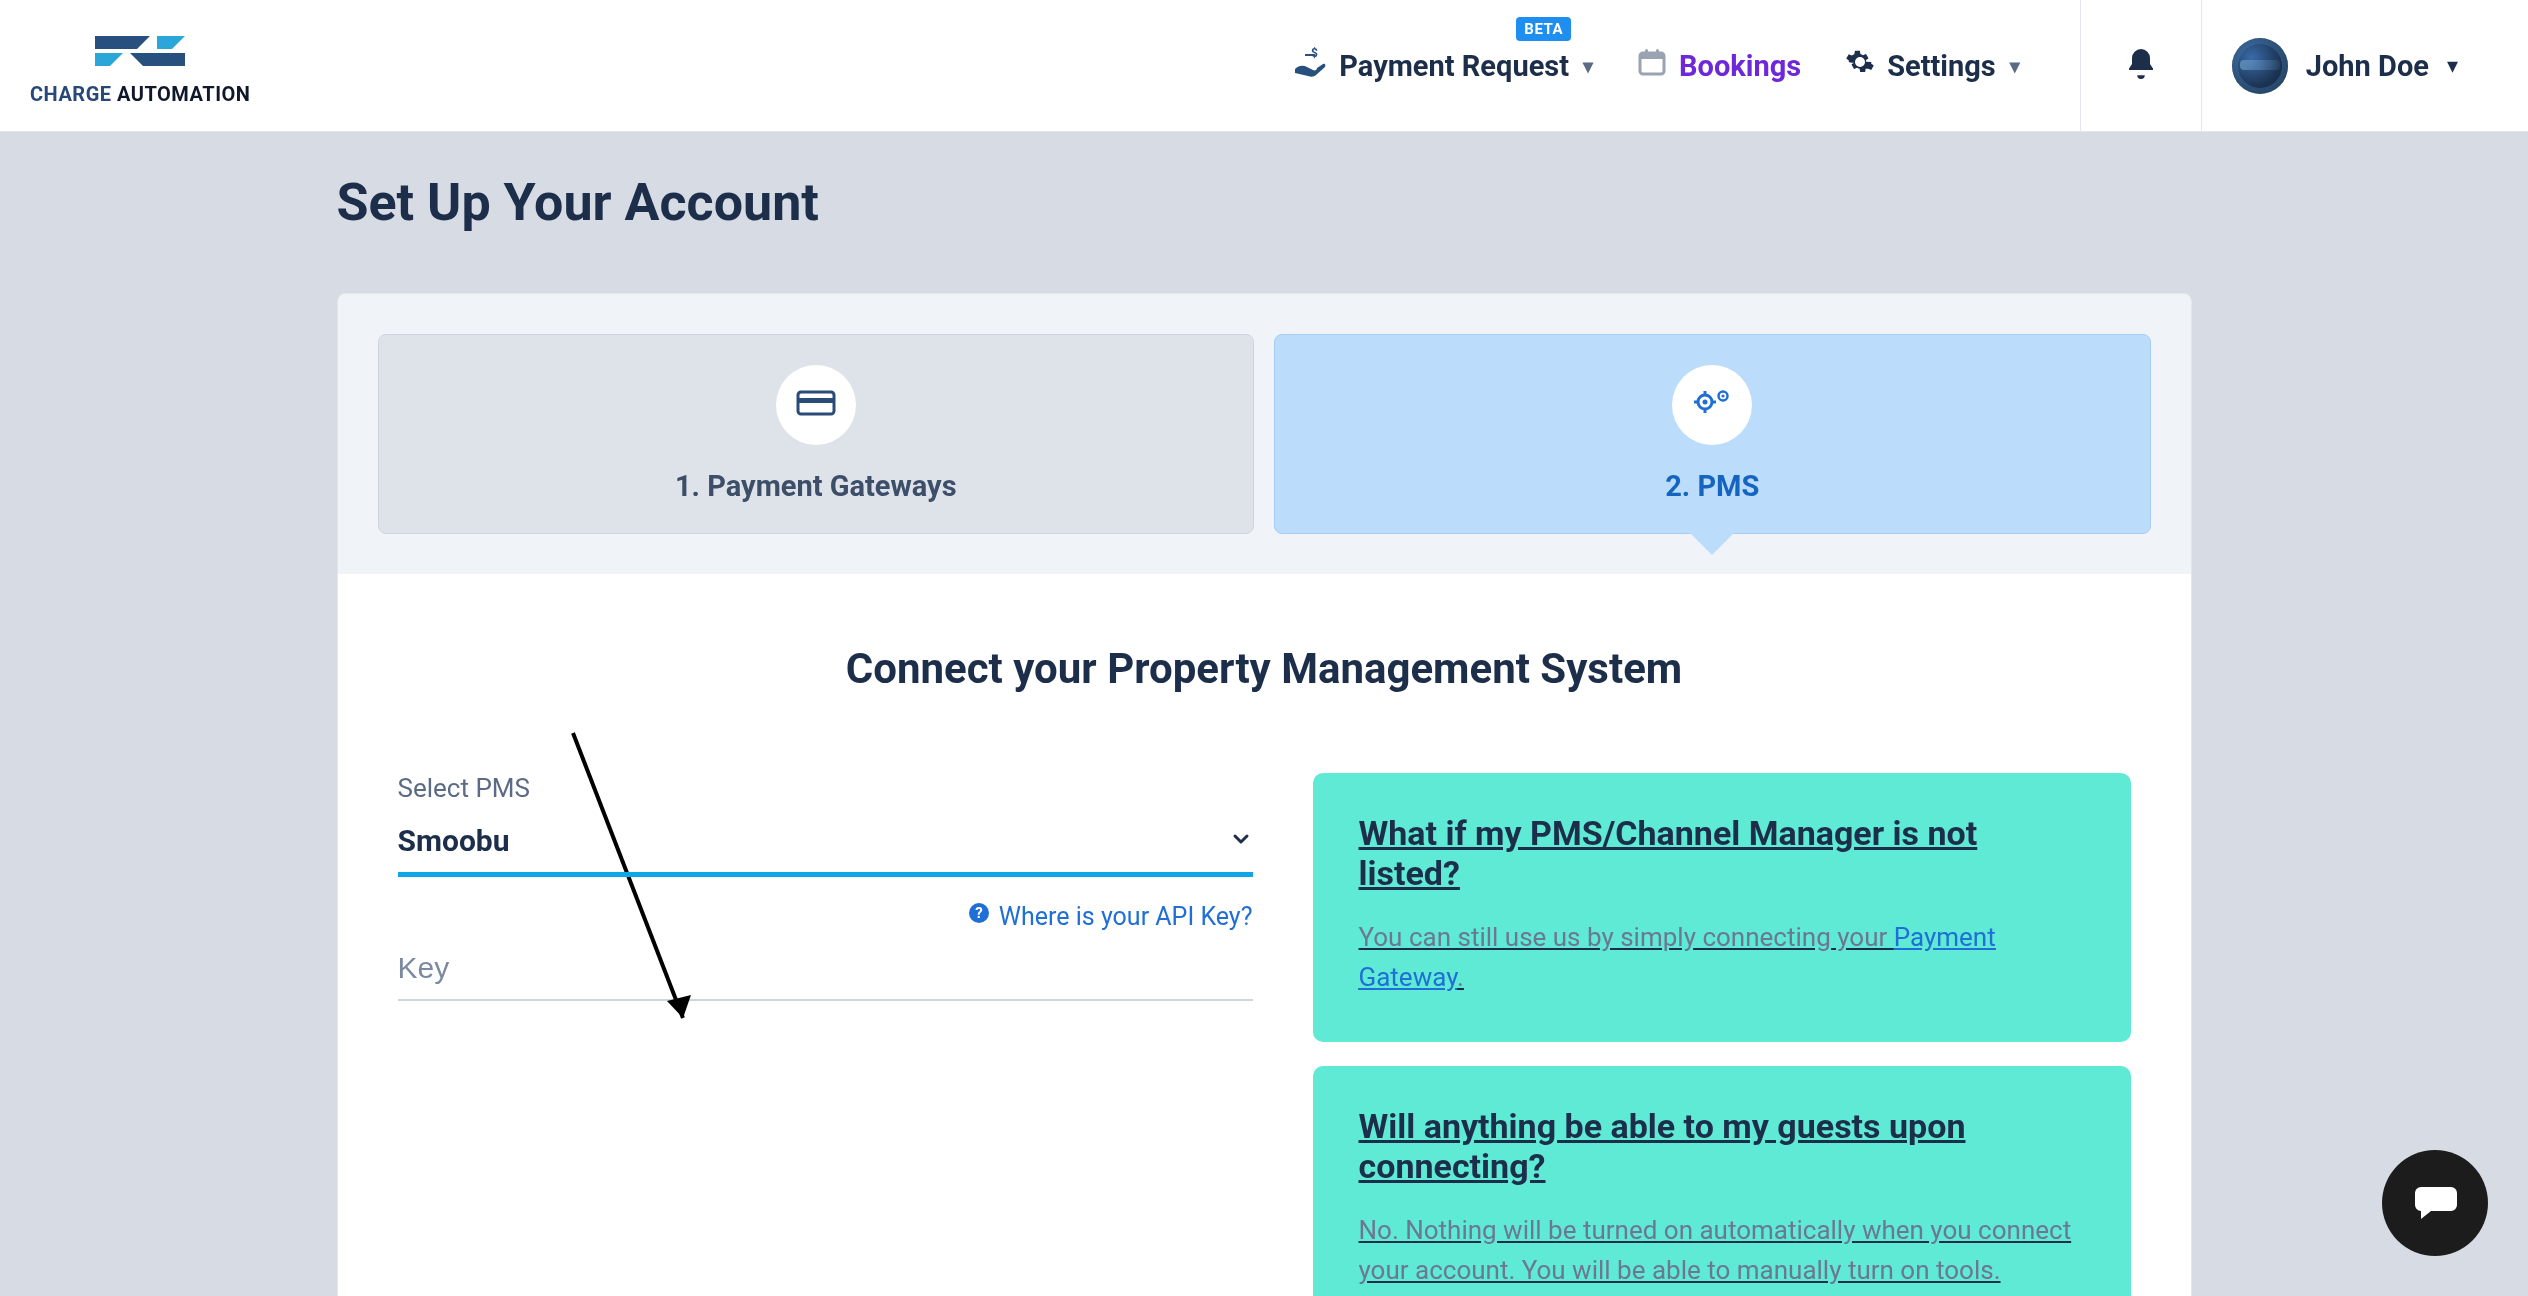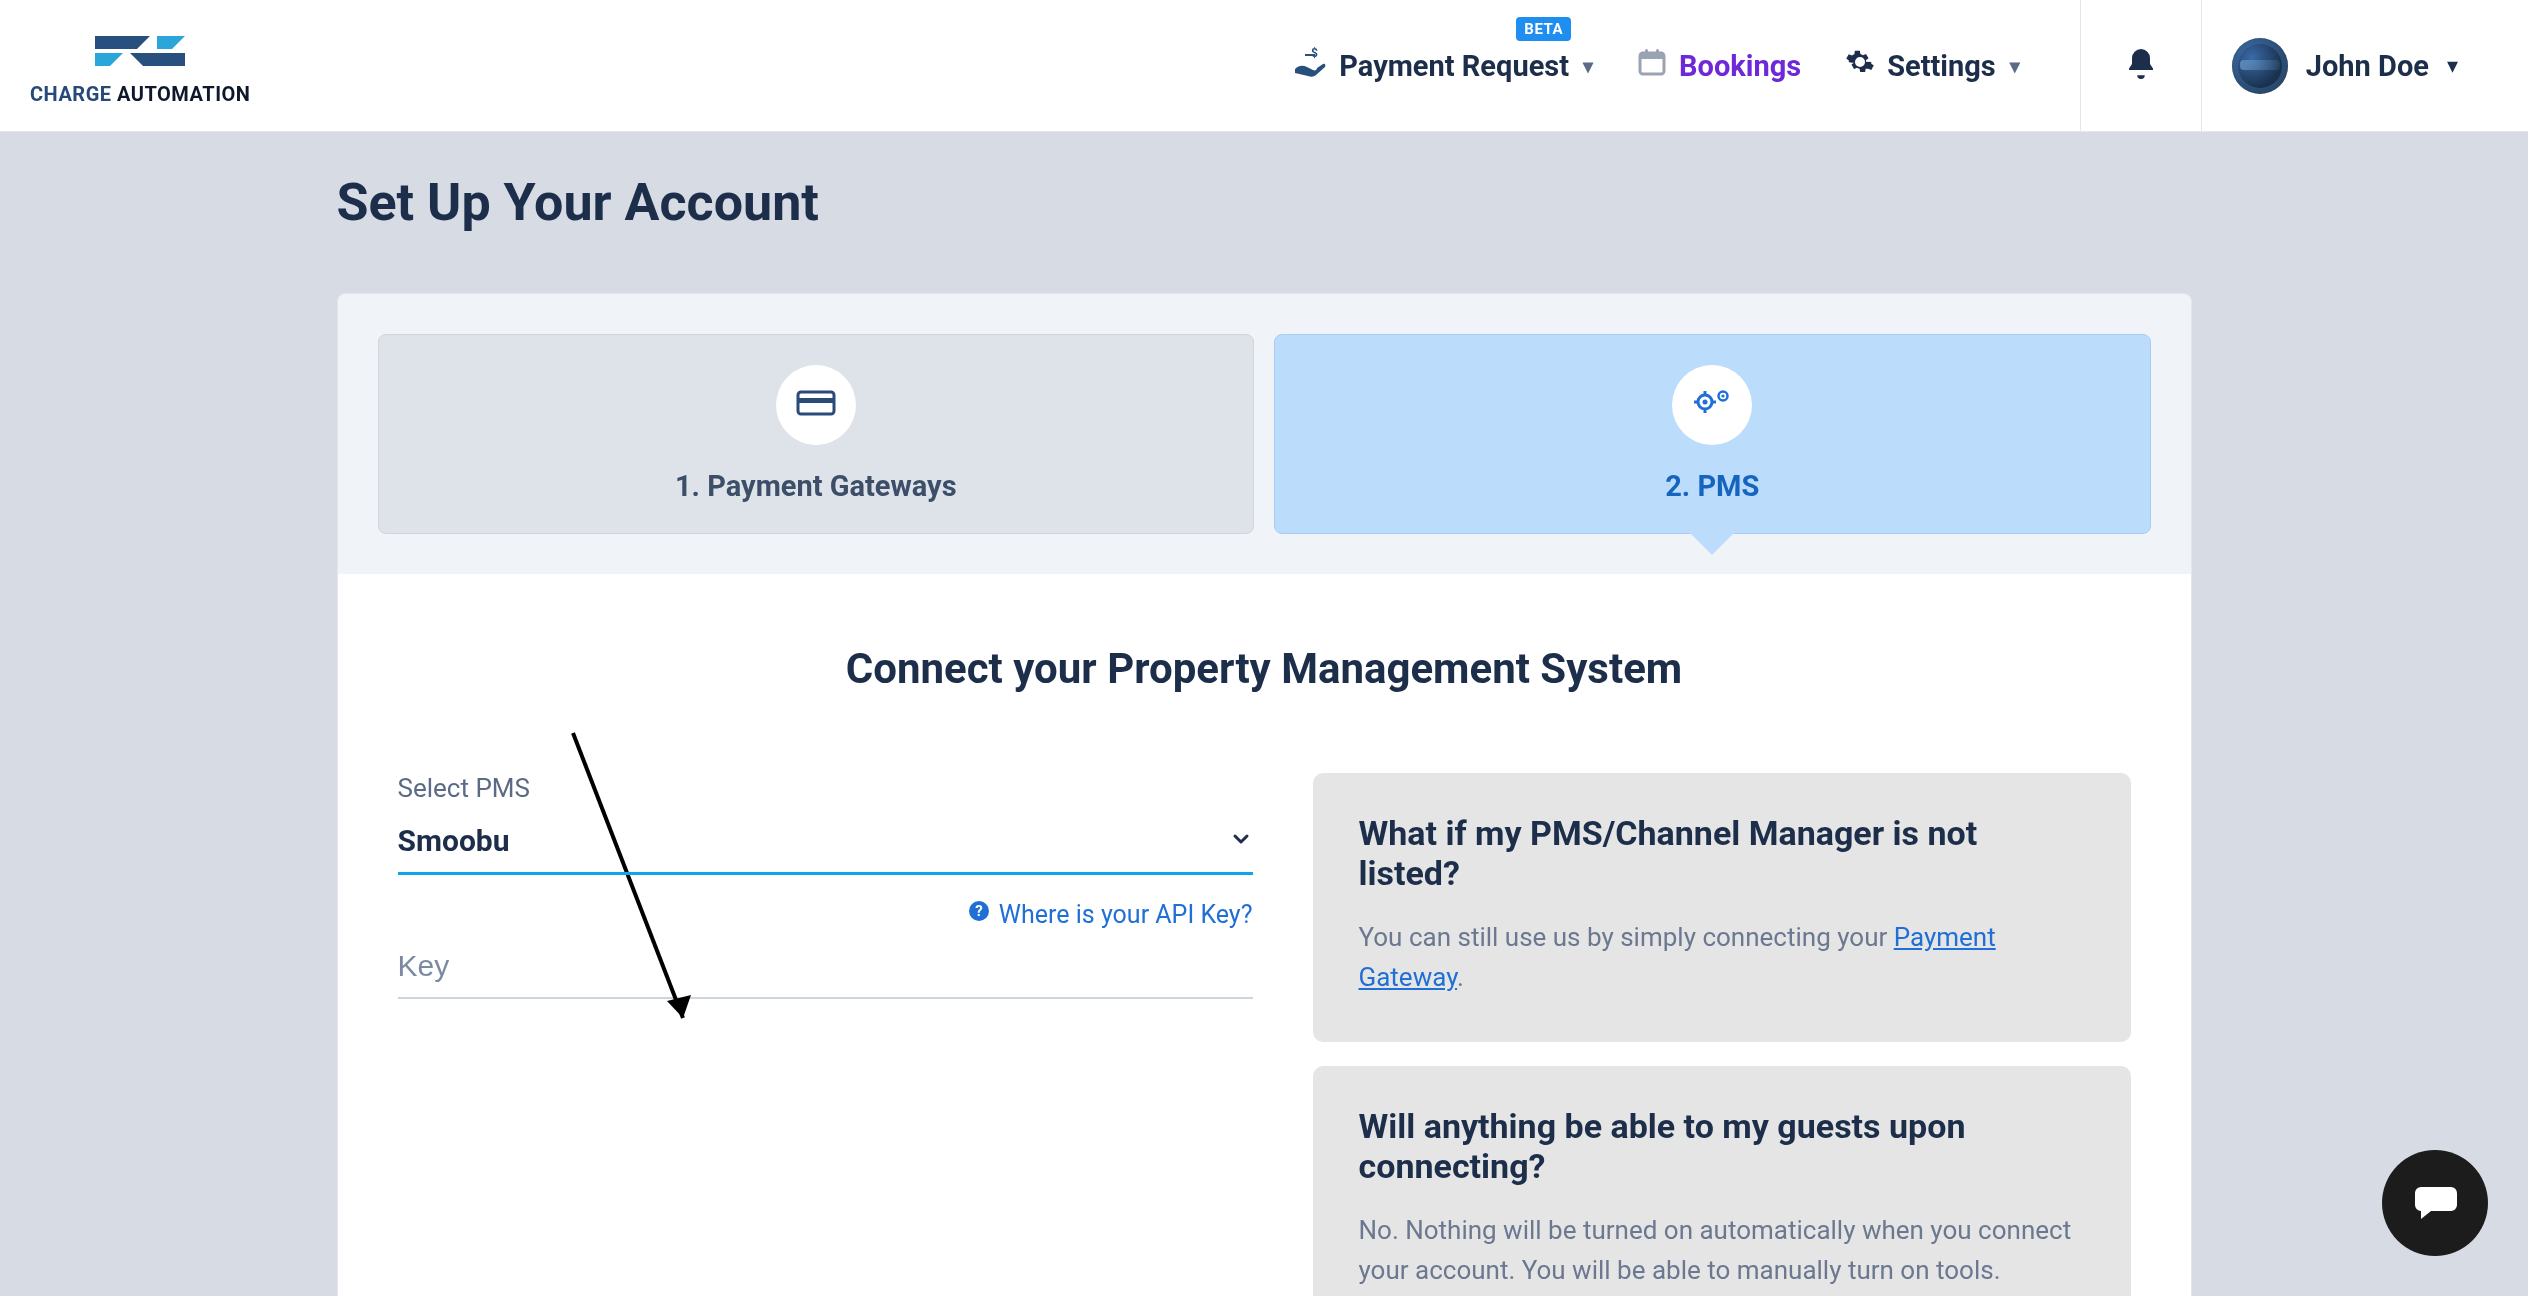--- a/index.html
+++ b/index.html
@@ -212,21 +212,21 @@
 .right-col { flex: 1; display: flex; flex-direction: column; gap: 24px; }
 
 .field-label {
   font-size: 26px;
   color: #5b6b85;
   margin-bottom: 10px;
   display: block;
 }
 .select-wrap {
   position: relative;
-  border-bottom: 3px solid #0ea5e9;
+  border-bottom: 5px solid #0ea5e9;
   padding: 10px 0 14px 0;
   display: flex;
   align-items: center;
   justify-content: space-between;
   cursor: pointer;
 }
 .select-value {
   font-size: 30px;
   font-weight: 700;
   color: #1c2e4a;
@@ -255,23 +255,24 @@
   width: 100%;
   border: none;
   outline: none;
   font-size: 30px;
   color: #1c2e4a;
   background: transparent;
 }
 .text-input::placeholder { color: #7b8aa1; }
 
 .faq-box {
-  background: #e5e5e5;
+  background: #5eead4;
   border-radius: 10px;
   padding: 40px 46px 44px 46px;
+  text-decoration: underline;
 }
 .faq-q {
   font-size: 34px;
   font-weight: 700;
   color: #1c2e4a;
   margin-bottom: 24px;
 }
 .faq-a {
   font-size: 26px;
   color: #6b7890;

